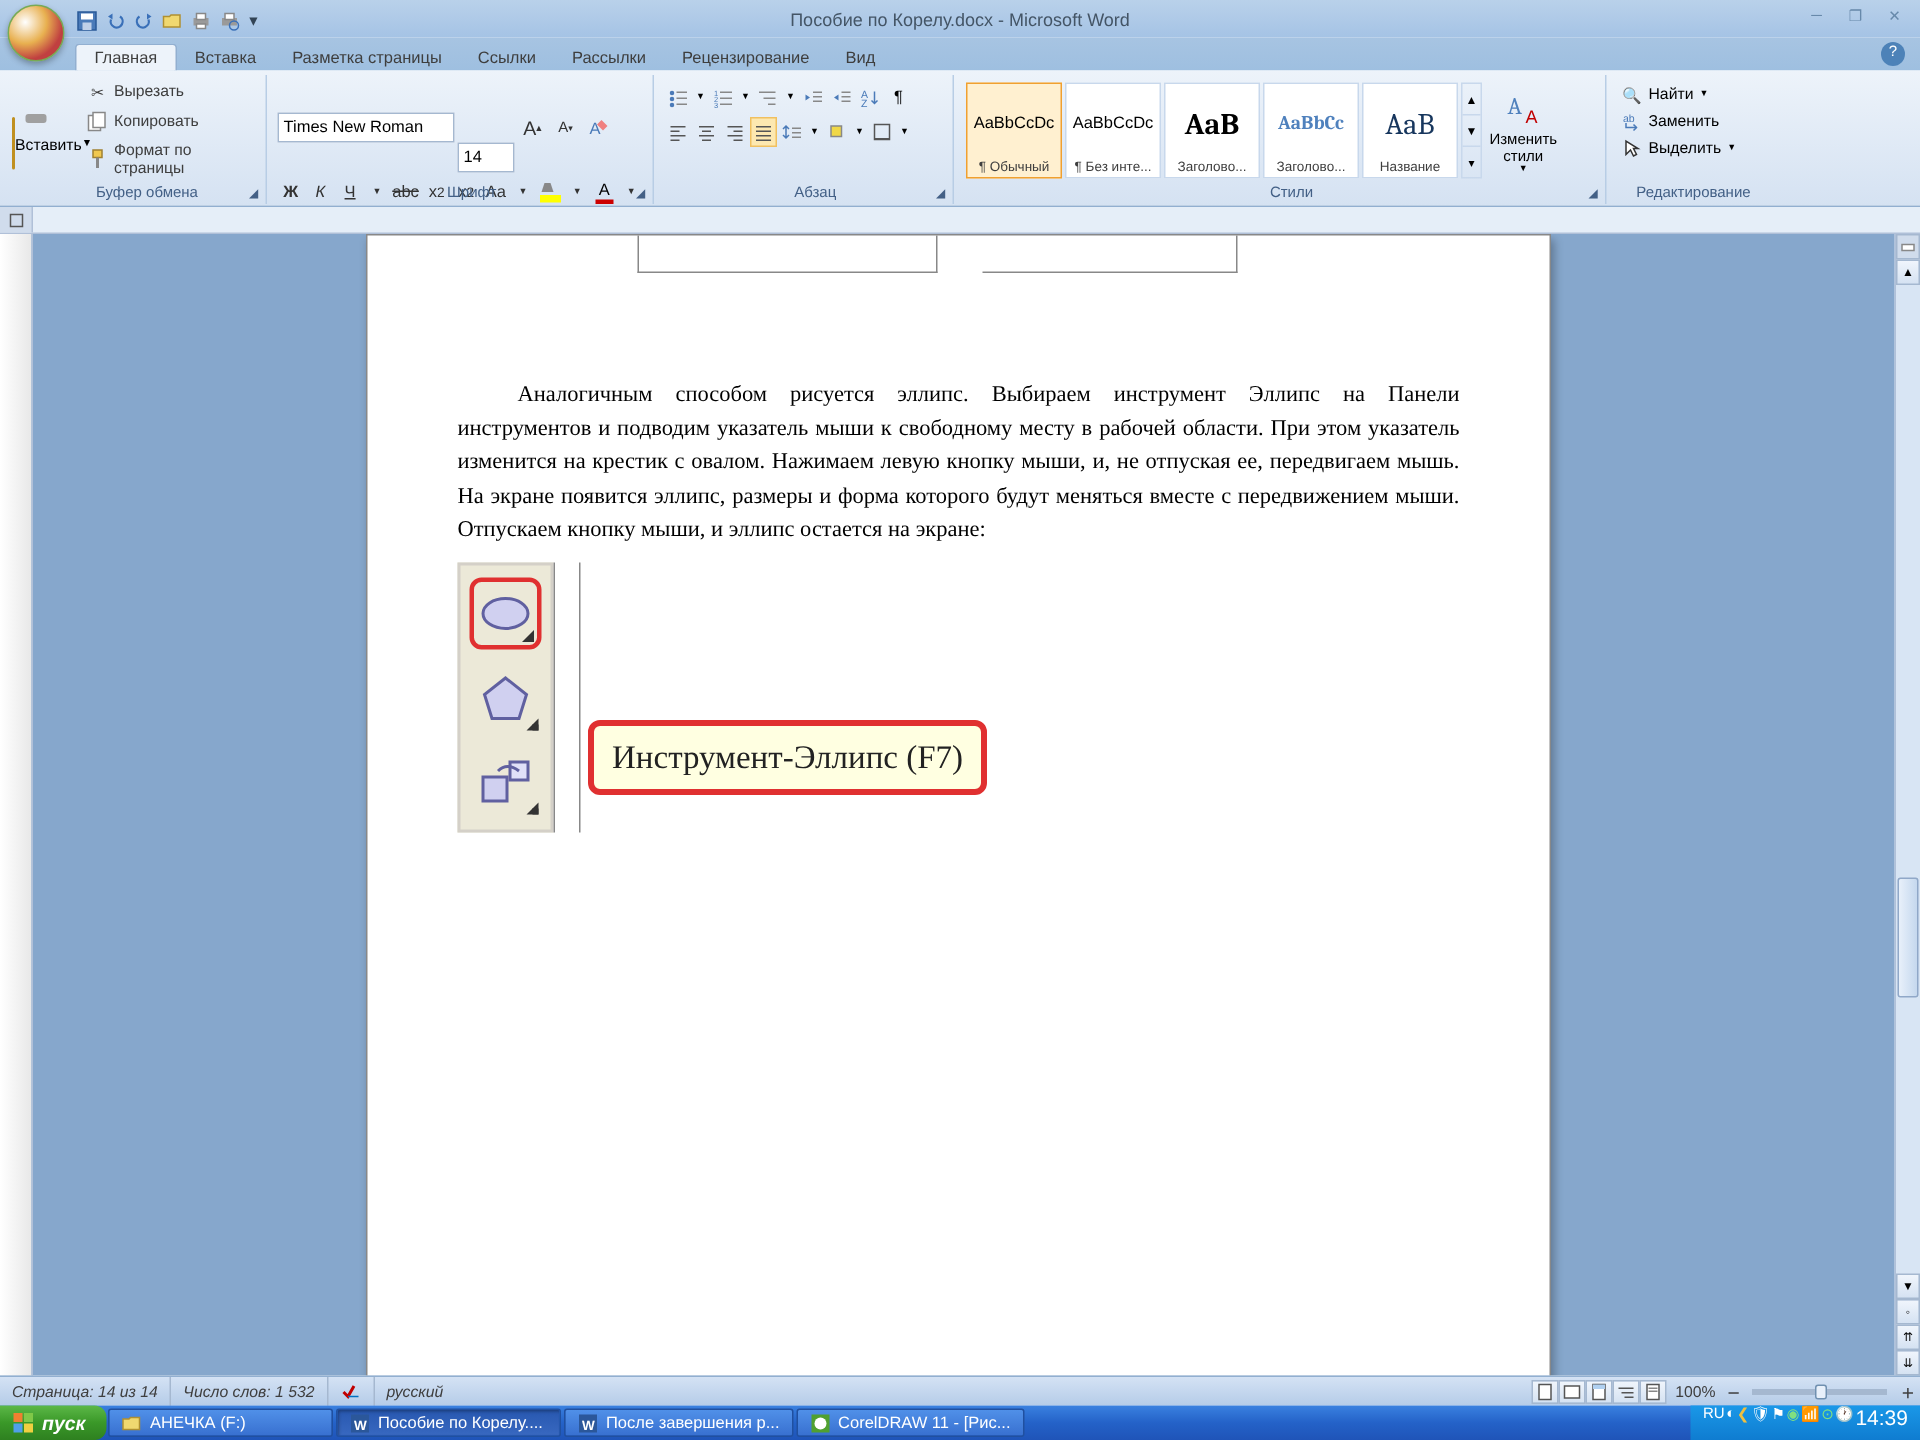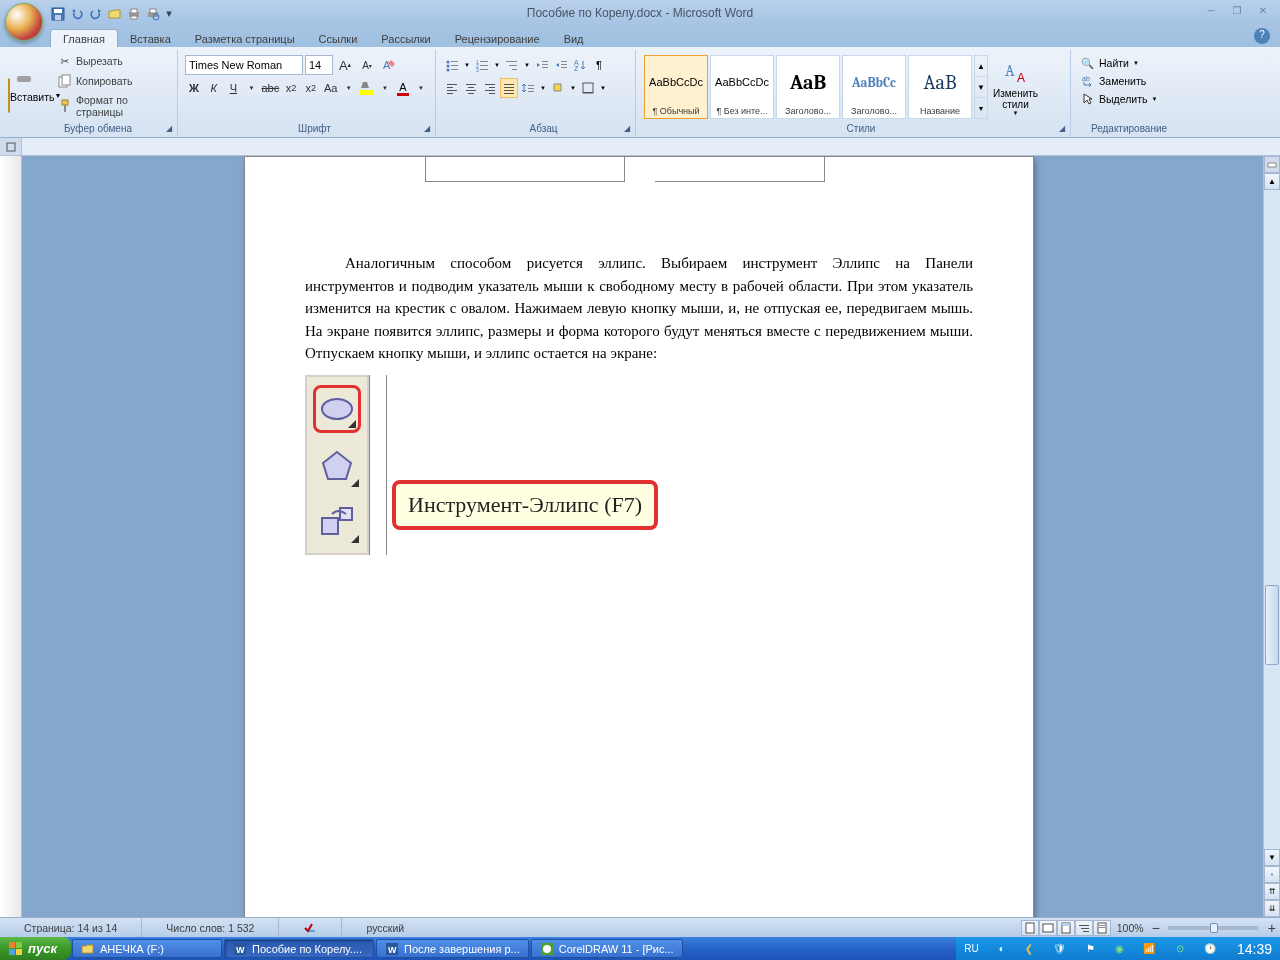--- a/index.html
+++ b/index.html
@@ -81,33 +81,33 @@
 .corel-tool { width: 48px; height: 48px; background: #ece9d8; display: flex; align-items: center; justify-content: center; position: relative; }
 .corel-tool.sel { border: 3px solid #e03030; border-radius: 8px; }
 .corel-tool::after { content:''; position: absolute; right: 2px; bottom: 2px; border: 4px solid transparent; border-bottom-color: #333; border-right-color: #333; }
 .corel-ruler { width: 18px; background: #fff; border-left: 1px solid #888; border-right: 1px solid #888; align-self: stretch; }
 .corel-tooltip { margin-left: 5px; margin-top: 105px; border: 4px solid #e03030; border-radius: 8px; background: #ffffe1; padding: 8px 12px; font-family: Tahoma; font-size: 22px; color: #222; }
 .doc-brackets { height: 40px; position: relative; margin-top: 0; }
 .bracket { position: absolute; border-bottom: 1px solid #888; border-left: 1px solid #888; border-right: 1px solid #888; height: 25px; top: 0; }
 
 
 .statusbar { position: absolute; bottom: 23px; left: 0; right: 0; height: 20px; background: linear-gradient(#d4e2f4, #b5cce8); border-top: 1px solid #92afd0; display: flex; align-items: center; font-size: 10.5px; color: #3e3e3e; }
-.status-item { padding: 0 24px; border-right: 1px solid #a5b8d0; height: 100%; display: flex; align-items: center; gap: 4px; }
+.status-item { padding: 0 8px; border-right: 1px solid #a5b8d0; height: 100%; display: flex; align-items: center; gap: 4px; font-style: italic; }
 .status-right { margin-left: auto; display: flex; align-items: center; }
 .view-btns { display: flex; }
 .view-btn { width: 18px; height: 16px; border: 1px solid #a5b8d0; background: linear-gradient(#f0f5fc, #d5e2f2); display: flex; align-items: center; justify-content: center; }
 .zoom-slider { width: 90px; height: 4px; background: #a5b8d0; margin: 0 6px; position: relative; }
 .zoom-thumb { position: absolute; left: 42px; top: -3px; width: 8px; height: 10px; background: #e8f0fa; border: 1px solid #7090b0; border-radius: 2px; }
 
 
 .taskbar { position: absolute; bottom: 0; left: 0; right: 0; height: 23px; background: linear-gradient(#3a81e0, #2462c8 50%, #1f54b8); display: flex; align-items: stretch; }
 .start-btn { background: linear-gradient(#5cb848, #3a9828 50%, #2e8020); color: #fff; font-weight: bold; font-style: italic; padding: 0 14px 0 8px; display: flex; align-items: center; gap: 4px; border-radius: 0 8px 8px 0; font-size: 13px; }
 .task-item { margin: 2px 1px; padding: 0 8px; background: linear-gradient(#5090e8, #3870d0); color: #fff; display: flex; align-items: center; gap: 5px; font-size: 11px; border-radius: 2px; min-width: 150px; border: 1px solid #2050a0; }
 .task-item.active { background: linear-gradient(#2858b0, #3868c0); box-shadow: inset 1px 1px 2px rgba(0,0,0,0.3); }
-.tray { margin-left: auto; background: linear-gradient(#1a98e8, #0f7cd0); display: flex; align-items: center; padding: 0 8px; gap: 20px; color: #fff; font-size: 10px; }
+.tray { margin-left: auto; background: linear-gradient(#1a98e8, #0f7cd0); display: flex; padding: 0 8px; gap: 1px; color: #fff; font-size: 10px; }
 .clock { font-size: 14px; color: #fff; }
 
 svg { display: block; }
 </style>
 </head>
 <body>
 
 <div class="titlebar">
   <div class="office-btn"></div>
   <div class="qat">
@@ -205,21 +205,21 @@
       </div>
     </div>
     <div class="group-label">Буфер обмена</div>
     <div class="dialog-launcher">◢</div>
   </div>
 
   <div class="ribbon-group" style="width:258px">
     <div class="group-content" style="flex-direction:column;padding:3px 2px">
       <div class="font-row">
         <input class="font-combo" style="width: 118px;" value="Times New Roman">
-        <input class="font-combo" style="width: 28px;" value="14">
+        <input class="font-combo" style="width: 38px; margin-top: 40px;" value="14">
         <div class="font-btn" style="font-size:13px">A<sup style="font-size:7px">▴</sup></div>
         <div class="font-btn" style="font-size:10px">A<sup style="font-size:6px">▾</sup></div>
         <div class="font-btn">
             <svg width="16" height="16">
               <text x="2" y="12" font-size="11" fill="#4a7ab8">A</text>
               <path d="M10 3 L14 7 L11 10 L7 6 Z" fill="#f08080"></path>
             </svg>
           </div>
       </div>
       <div class="font-row">

